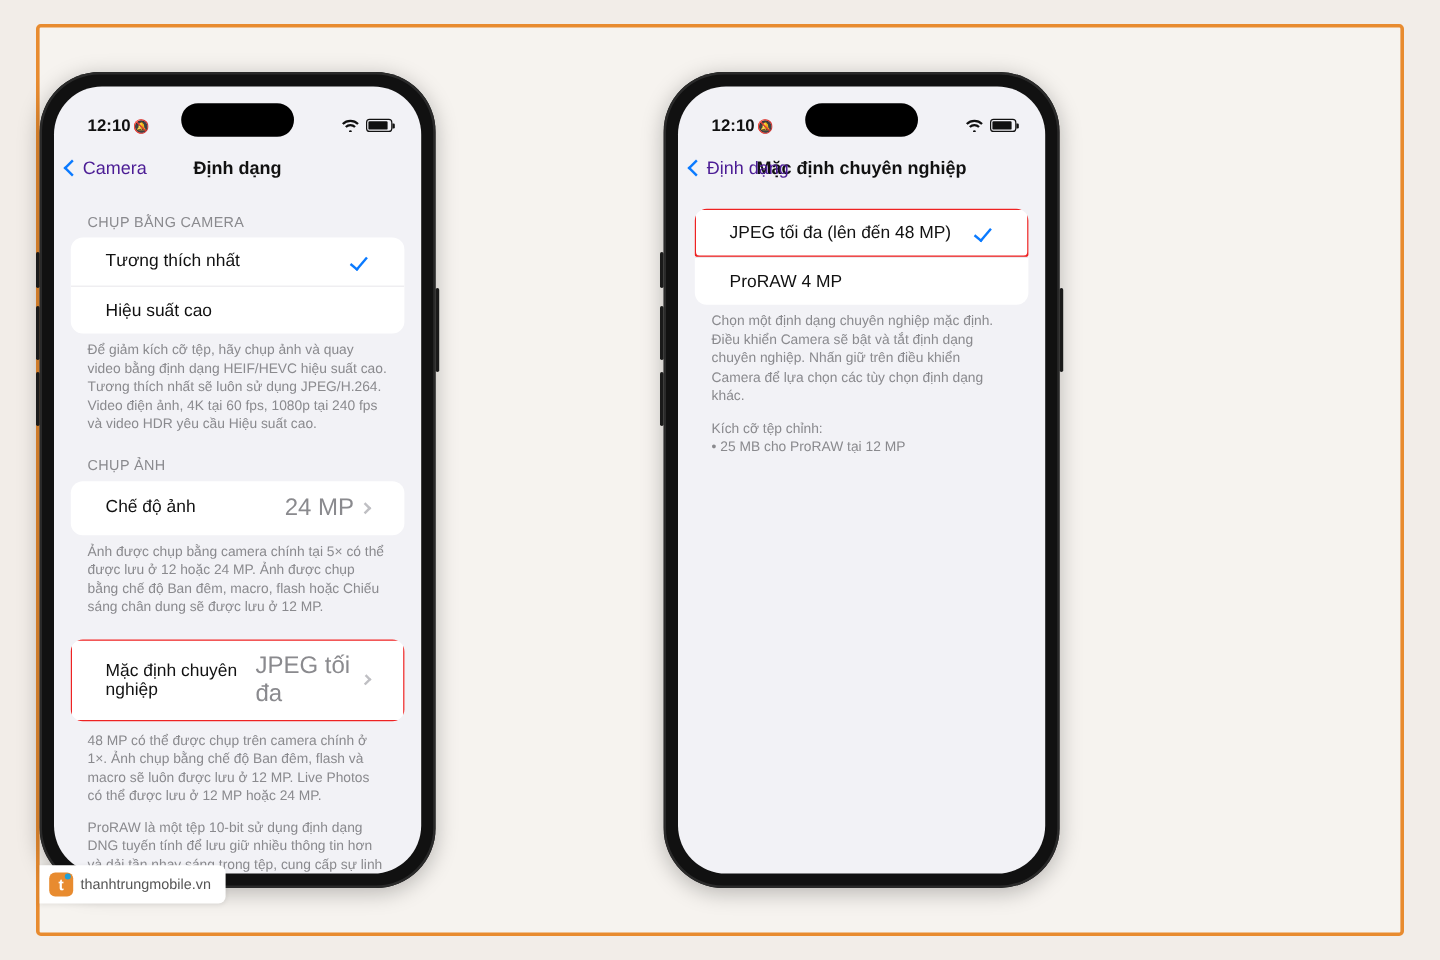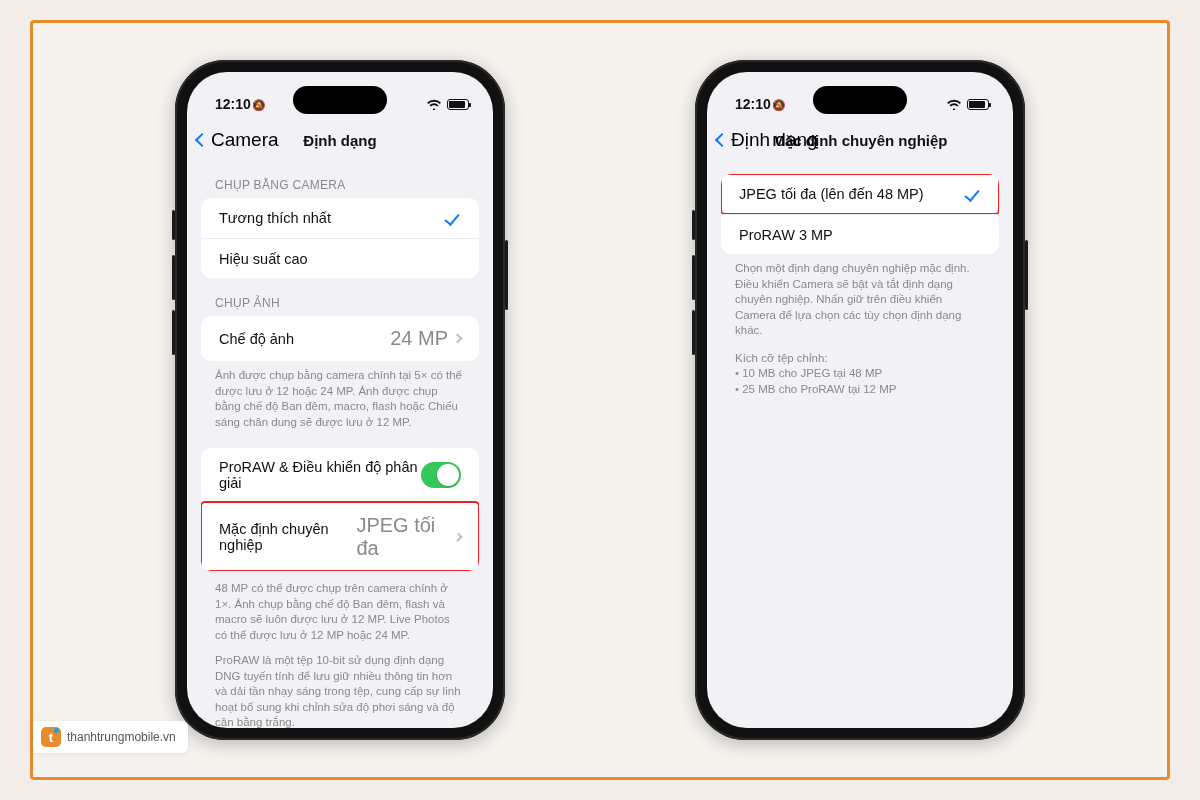--- a/index.html
+++ b/index.html
@@ -8,21 +8,21 @@
     font-family: -apple-system, "Helvetica Neue", Arial, sans-serif;
     background: #f2ede8;
     display: flex; align-items: center; justify-content: center;
     position: relative;
   }
   .frame {
     width: 1140px; height: 760px;
     background: #f6f3ef;
     border: 3px solid #e88b2f;
     border-radius: 4px;
-    display: flex; align-items: center; justify-content: center; gap: 190px;
+    display: flex; align-items: center; gap: 190px;
     position: relative;
   }
   .phone {
     width: 330px; height: 680px;
     background: #111;
     border-radius: 50px;
     padding: 12px;
     position: relative;
     box-shadow: 0 4px 18px rgba(0,0,0,0.25), inset 0 0 0 2px #2a2a2a;
   }
@@ -51,28 +51,28 @@
   .wifi-svg { width:16px; height:12px; }
   .batt { width:22px; height:11px; border:1px solid #111; border-radius:3px; position:relative;}
   .batt::after{content:"";position:absolute;right:-3px;top:3px;width:2px;height:4px;background:#111;border-radius:0 1px 1px 0;}
   .batt::before{content:"";position:absolute;left:1px;top:1px;bottom:1px;width:16px;background:#111;border-radius:1px;}
   .navbar {
     display:flex; align-items:center; justify-content:center;
     height: 40px; position:relative; padding: 0 10px;
   }
   .back {
     position:absolute; left:10px; display:flex; align-items:center;
-    color:#000000; font-size:19px; gap:2px; cursor:pointer;
+    color:#4c1d95; font-size:15px; gap:2px; cursor:pointer;
   }
   .chev { width:10px;height:10px;border-left:2px solid #0a7aff;border-bottom:2px solid #0a7aff;transform:rotate(45deg);margin-right:2px;}
   .title { font-size:15px; font-weight:600; color:#111; text-align:center;}
   .content { padding: 0 14px 20px; height: calc(100% - 88px); overflow:hidden; }
   .group-label { font-size:12px; color:#8a8a8e; text-transform:uppercase; padding: 18px 14px 6px; letter-spacing:0.3px;}
   .card { background:#fff; border-radius:10px; overflow:hidden; }
-  .row { display:flex; align-items:center; justify-content:space-between; padding:11px 18px; font-size:14.5px; color:#111; min-height:40px; position:relative;}
+  .row { display:flex; align-items:center; justify-content:space-between; padding:11px 29px; font-size:14.5px; color:#111; min-height:40px; position:relative;}
   .row + .row { border-top:1px solid #eceaee; }
   .row .right { display:flex; align-items:center; gap:6px; color:#8a8a8e; font-size:20px;}
   .chev-r { width:7px;height:7px;border-right:2px solid #bfbfc3;border-top:2px solid #bfbfc3;transform:rotate(45deg);}
   .check { width:14px;height:8px;border-left:2.5px solid #0a7aff;border-bottom:2.5px solid #0a7aff;transform:rotate(-50deg);margin-right:2px;}
   .footer-text { font-size:11.5px; color:#8a8a8e; padding:7px 14px 0; line-height:1.35;}
   .toggle { width:44px;height:26px;background:#34c759;border-radius:13px;position:relative;}
   .toggle::after{content:"";position:absolute;right:2px;top:2px;width:22px;height:22px;background:#fff;border-radius:50%;box-shadow:0 1px 2px rgba(0,0,0,.2);}
   .highlight { outline:2.5px solid #e22; outline-offset:-1px; border-radius:4px;}
   .watermark { position:absolute; left:0; bottom:24px; background:#fff; border-radius:0 6px 6px 0; padding:6px 12px 6px 8px; display:flex;align-items:center;gap:6px; font-size:12px; color:#555; box-shadow:0 1px 4px rgba(0,0,0,.08);}
   .wm-icon{ width:20px;height:20px;background:#e88b2f;border-radius:5px;display:flex;align-items:center;justify-content:center;color:#fff;font-weight:700;font-size:13px;position:relative;}
@@ -112,38 +112,35 @@
         <div class="group-label">CHỤP BẰNG CAMERA</div>
         <div class="card">
           <div class="row">
             <span>Tương thích nhất</span>
             <span class="check"></span>
           </div>
           <div class="row">
             <span>Hiệu suất cao</span>
           </div>
         </div>
+        <div class="footer-text">Để giảm kích cỡ tệp, hãy chụp ảnh và quay video bằng định dạng HEIF/HEVC hiệu suất cao. Tương thích nhất sẽ luôn sử dụng JPEG/H.264. Video điện ảnh, 4K tại 60 fps, 1080p tại 240 fps và video HDR yêu cầu Hiệu suất cao.</div>
 
         <div class="group-label">CHỤP ẢNH</div>
         <div class="card">
           <div class="row">
             <span>Chế độ ảnh</span>
             <span class="right">
                 <span>24 MP</span>
                 <span class="chev-r"></span>
               </span>
           </div>
         </div>
         <div class="footer-text">Ảnh được chụp bằng camera chính tại 5× có thể được lưu ở 12 hoặc 24 MP. Ảnh được chụp bằng chế độ Ban đêm, macro, flash hoặc Chiếu sáng chân dung sẽ được lưu ở 12 MP.</div>
 
         <div class="card" style="margin-top:18px;">
-          <div class="row">
-            <span>ProRAW &amp; Điều khiển độ phân giải</span>
-            <span class="toggle"></span>
-          </div>
           <div class="row highlight">
             <span>Mặc định chuyên nghiệp</span>
             <span class="right">
                 <span>JPEG tối đa</span>
                 <span class="chev-r"></span>
               </span>
           </div>
         </div>
         <div class="footer-text" style="padding-top:10px">48 MP có thể được chụp trên camera chính ở 1×. Ảnh chụp bằng chế độ Ban đêm, flash và macro sẽ luôn được lưu ở 12 MP. Live Photos có thể được lưu ở 12 MP hoặc 24 MP.</div>
         <div class="footer-text" style="padding-top:10px">ProRAW là một tệp 10-bit sử dụng định dạng DNG tuyến tính để lưu giữ nhiều thông tin hơn và dải tần nhạy sáng trong tệp, cung cấp sự linh hoạt bổ sung khi chỉnh sửa độ phơi sáng và độ cân bằng trắng.</div>
@@ -175,27 +172,26 @@
         </div>
         <div class="title">Mặc định chuyên nghiệp</div>
       </div>
       <div class="content">
         <div class="card" style="margin-top:10px;">
           <div class="row highlight">
             <span>JPEG tối đa (lên đến 48 MP)</span>
             <span class="check"></span>
           </div>
           <div class="row">
-            <span>ProRAW 3 MP</span>
+            <span>ProRAW 4 MP</span>
           </div>
         </div>
         <div class="footer-text">Chọn một định dạng chuyên nghiệp mặc định. Điều khiển Camera sẽ bật và tắt định dạng chuyên nghiệp. Nhấn giữ trên điều khiển Camera để lựa chọn các tùy chọn định dạng khác.</div>
         <div class="footer-text" style="padding-top:12px">
           <div>Kích cỡ tệp chỉnh:</div>
-          <div>• 10 MB cho JPEG tại 48 MP</div>
           <div>• 25 MB cho ProRAW tại 12 MP</div>
         </div>
       </div>
     </div>
   </div>
 
   <div class="watermark">
     <span class="wm-icon">t<span class="wm-dot"></span></span>
     <span>thanhtrungmobile.vn</span>
   </div>

